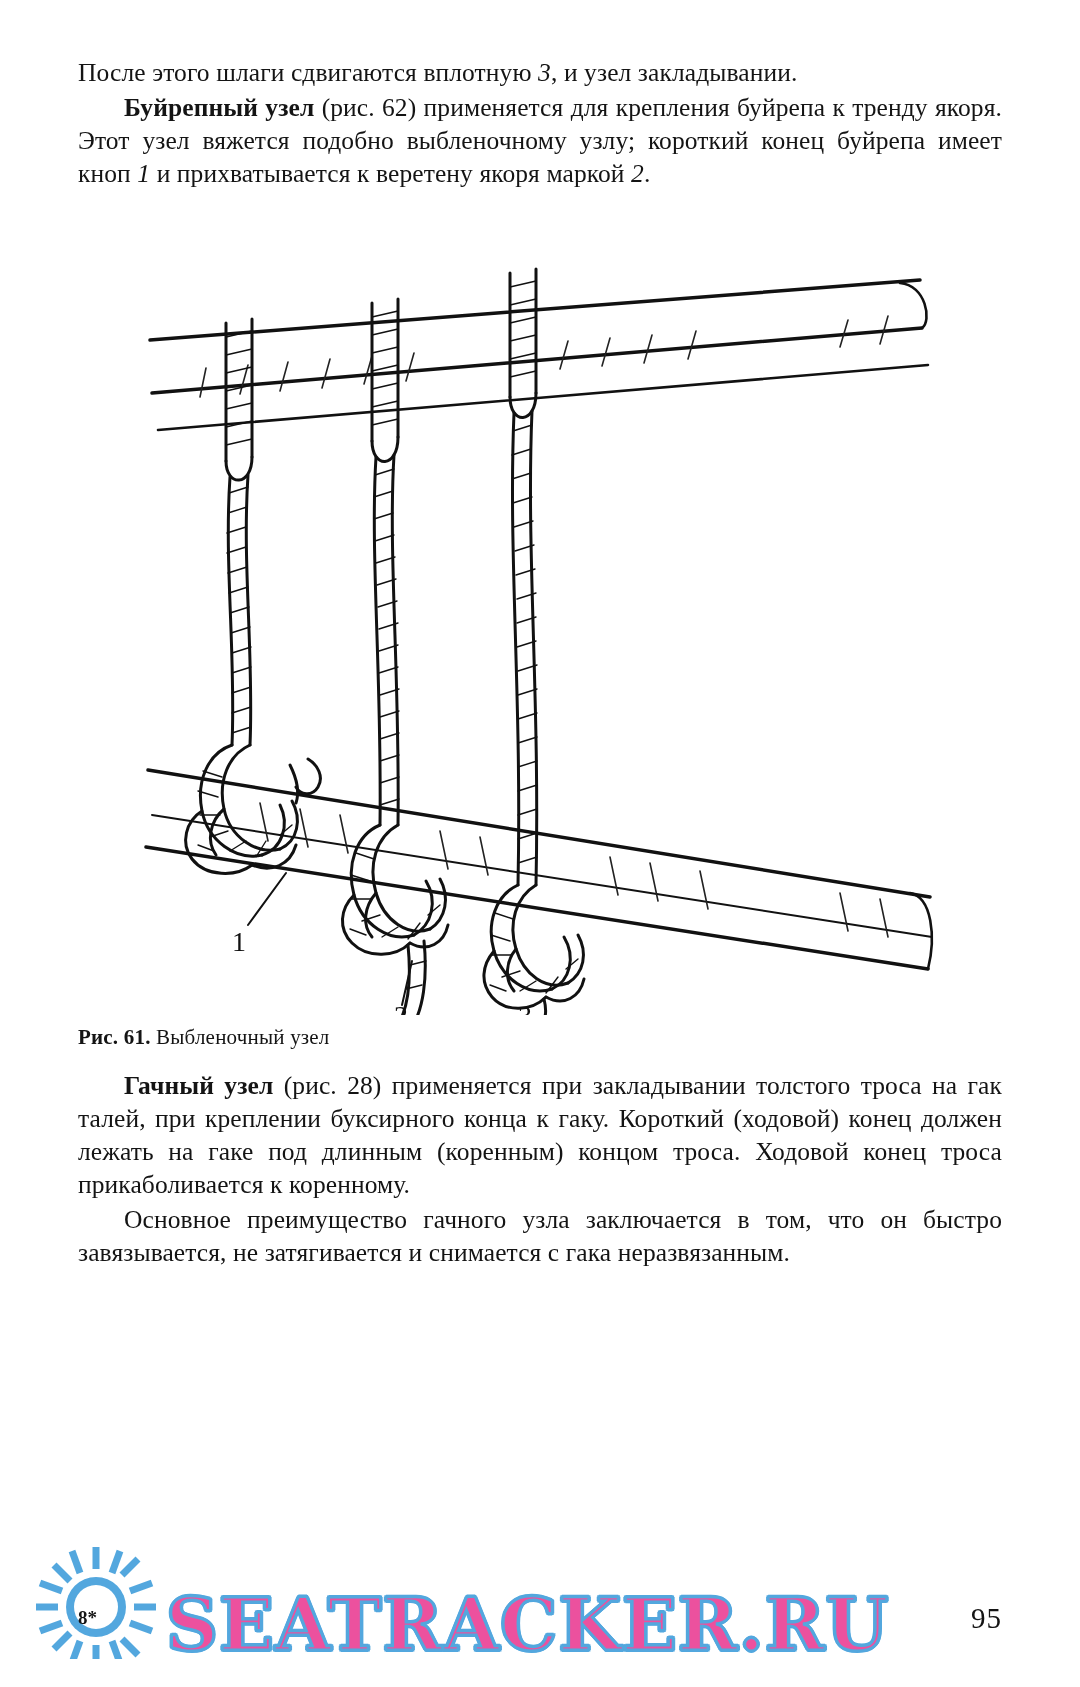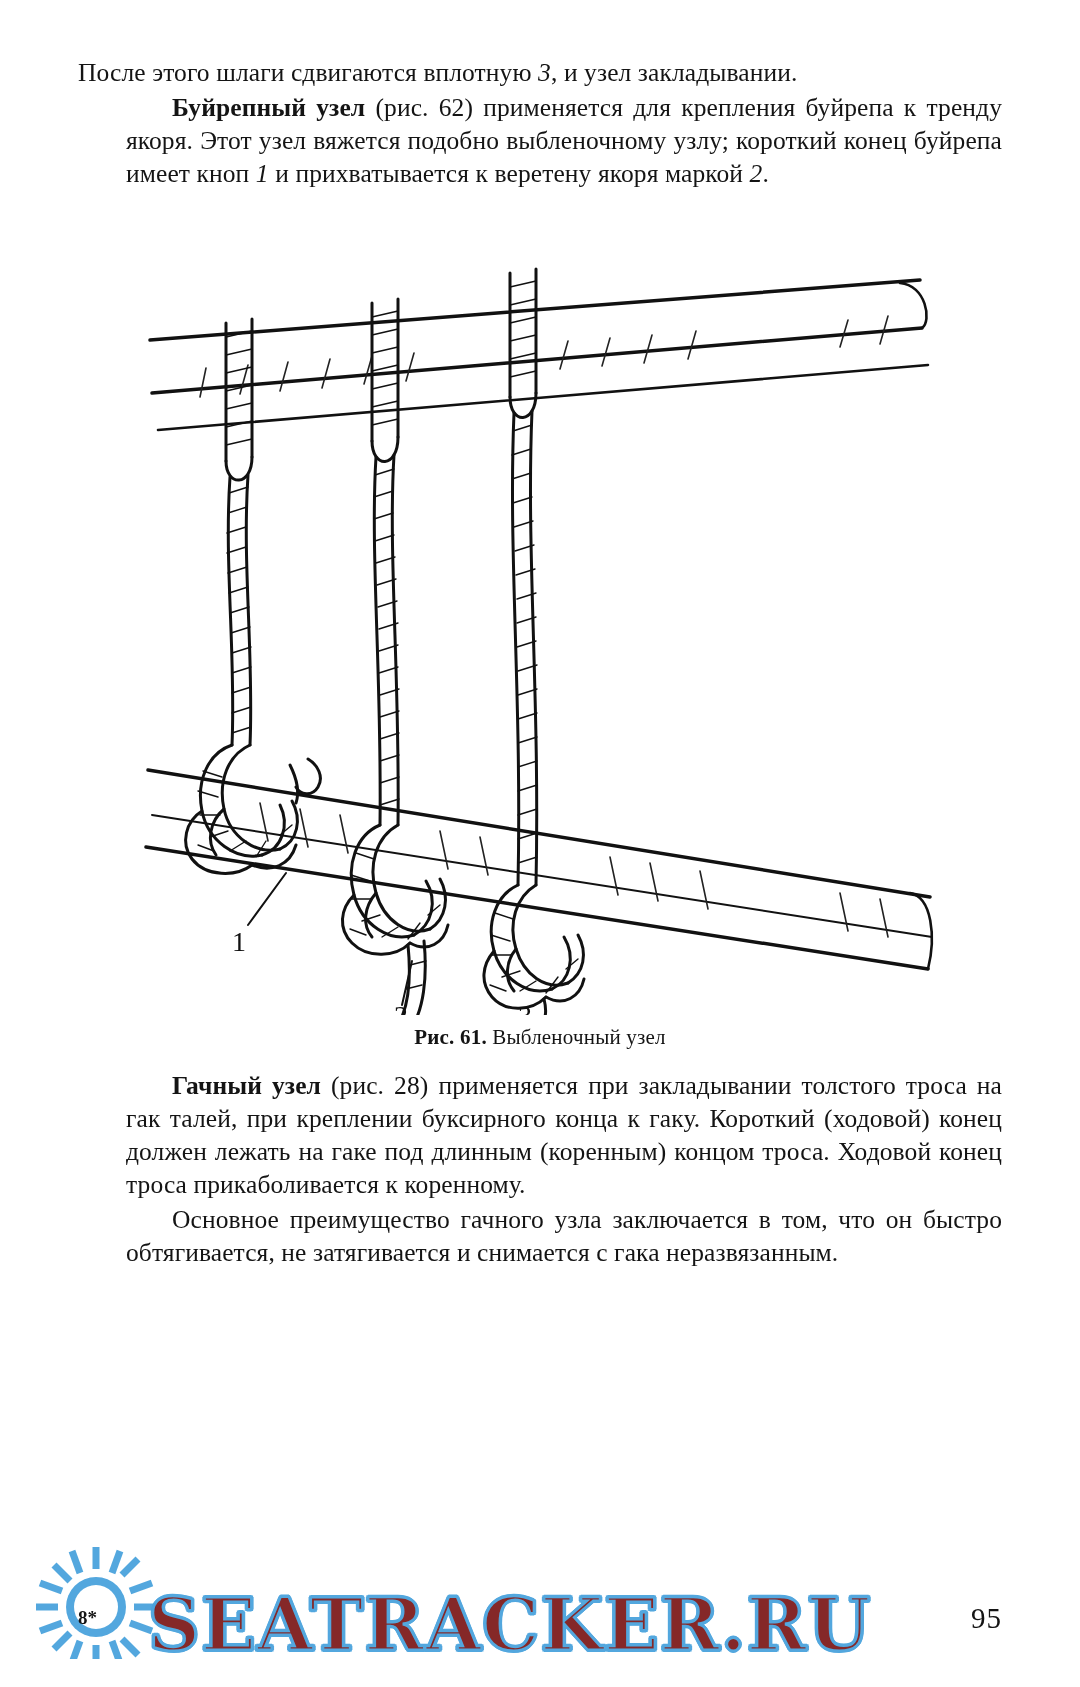--- a/index.html
+++ b/index.html
@@ -22,36 +22,36 @@
     box-sizing: border-box;
   }
   .para {
     font-size: 25.5px;
     line-height: 1.30;
     text-align: justify;
     text-justify: inter-word;
     margin: 0 0 2px 0;
     letter-spacing: 0.1px;
   }
-  .indent { text-indent: 46px; margin-left: 48px; }
+  .indent { text-indent: 46px; }
   .b { font-weight: bold; }
   .i { font-style: italic; }
 
   
   .figure-wrap {
     margin: 34px 0 0 0;
     position: relative;
     height: 800px;
   }
   .figure-svg {
     display: block;
     margin: 0 auto;
   }
   .fig-caption {
-    text-align: center;
+    text-align: left;
     font-size: 21px;
     margin-top: 10px;
     letter-spacing: 0.2px;
   }
   .fig-caption .b { font-weight: bold; }
 
   .after-fig { margin-top: 44px; }
 
   
   .footer {
@@ -78,27 +78,27 @@
   .watermark {
     position: absolute;
     left: 34px;
     bottom: 28px;
     width: 1010px;
     height: 120px;
     pointer-events: none;
   }
   .wm-text {
     position: absolute;
-    left: 148px;
+    left: 166px;
     bottom: 20px;
     font-family: "DejaVu Serif", serif;
     font-weight: bold;
     font-size: 72px;
     letter-spacing: 1px;
-    color: #7f1d1d;
+    color: #ec4899;
     -webkit-text-stroke: 3px #4aa3dd;
     text-shadow:
       2px 0 0 #4aa3dd, -2px 0 0 #4aa3dd,
       0 2px 0 #4aa3dd, 0 -2px 0 #4aa3dd;
     white-space: nowrap;
     opacity: 0.95;
   }
 </style>
 </head>
 <body>
@@ -343,21 +343,21 @@
       <span class="b">Рис. 61.</span>
       <span>Выбленочный узел</span>
     </div>
   </div>
 
   <p class="para indent after-fig">
     <span class="b">Гачный узел</span><span> (рис. 28) применяется   при   закладывании толстого троса на гак талей, при креплении буксирного конца к гаку. Короткий (ходовой) конец должен лежать на гаке под длинным (коренным) концом троса. Ходовой конец троса прикаболивается к коренному.</span>
   </p>
 
   <p class="para indent">
-    <span>Основное преимущество гачного узла заключается в том, что он быстро обтягивается, не затягивается   и   снимается с гака неразвязанным.</span>
+    <span>Основное преимущество гачного узла заключается в том, что он быстро завязывается, не затягивается   и   снимается с гака неразвязанным.</span>
   </p>
 
 
 </div>
 
 <div class="footer">
   <svg class="watermark" viewBox="0 0 1010 120" xmlns="http://www.w3.org/2000/svg">
     <g fill="#4aa3dd" opacity="0.95">
       <circle cx="62" cy="68" r="30"></circle>
       <g stroke="#4aa3dd" stroke-width="7">

